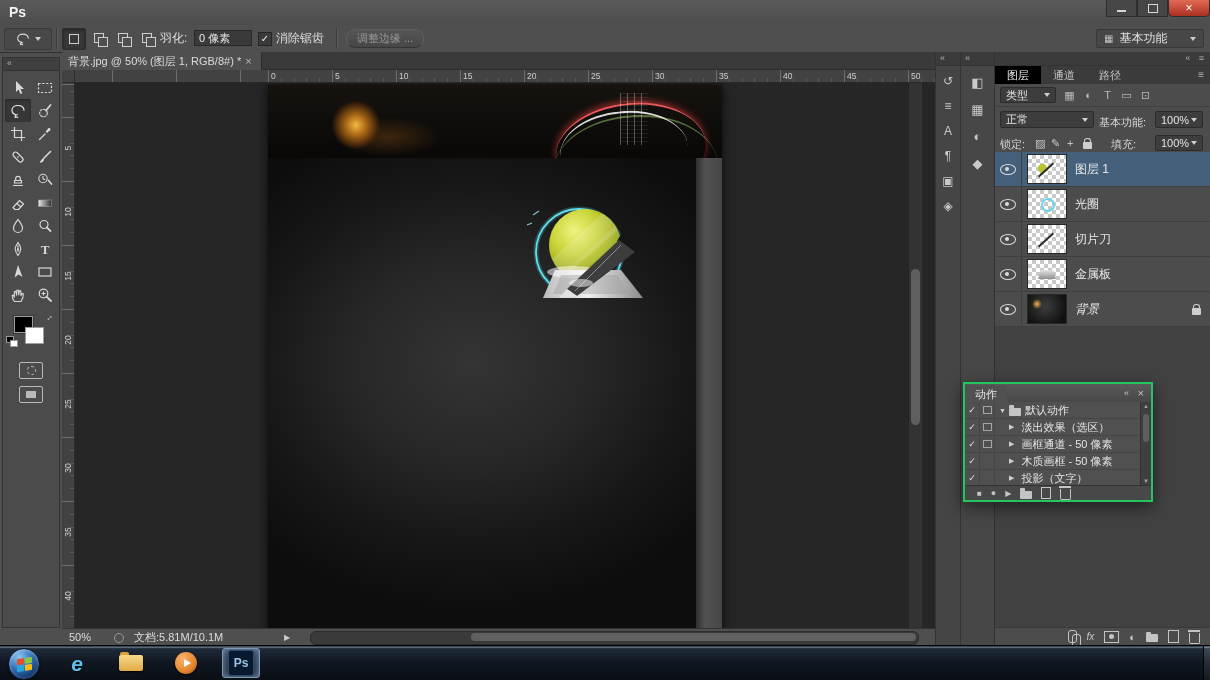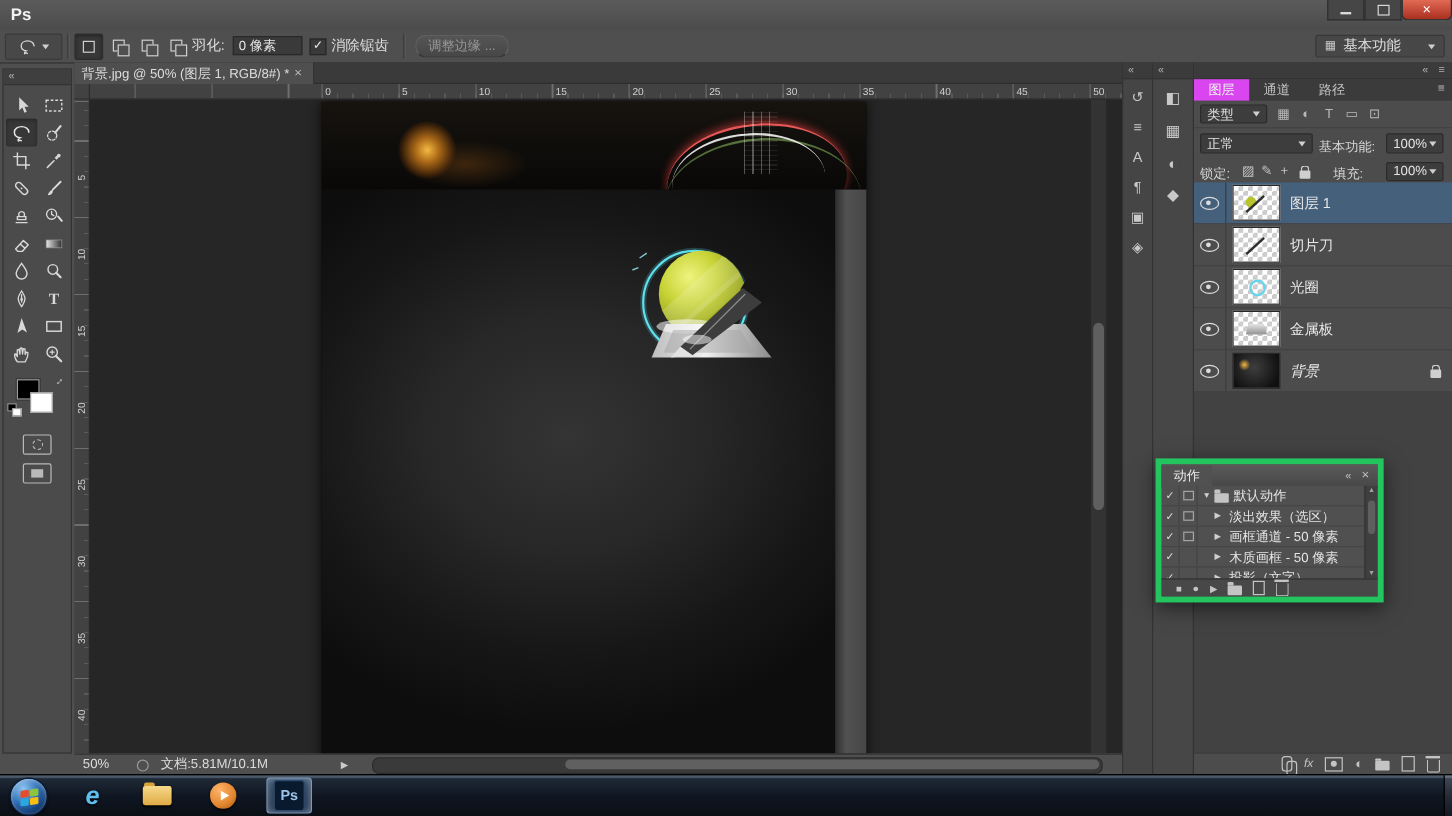--- a/index.html
+++ b/index.html
@@ -123,21 +123,21 @@
     color:#c9c9c9;font-size:12px;border-radius:2px;}
   .stripb .sicon{font-size:13px;height:22px;}
 
   
   .mainpanel{left:994px;top:52px;width:216px;height:593px;background:#474747;border-left:1px solid #333;box-sizing:border-box;}
   .mpcollapse{height:13px;background:#3b3b3b;border-bottom:1px solid #333;color:#b0b0b0;font-size:9px;
     line-height:12px;text-align:right;padding-right:6px;}
   .mpcollapse span{margin-left:6px;}
   .mptabs{height:18px;background:#3b3b3b;display:flex;align-items:stretch;position:relative;}
   .ptab{padding:0 12px;line-height:18px;font-size:11px;color:#c3c3c3;}
-  .ptab.active{background:#d946ef;color:#efefef;}
+  .ptab.active{background:#000000;color:#efefef;}
   .tabmenu{position:absolute;right:6px;top:0;line-height:18px;color:#b5b5b5;font-size:10px;}
   .mpfilter{position:relative;height:22px;background:#4c4c4c;border-bottom:1px solid #404040;}
   .pbox{position:absolute;background:#3d3d3d;border:1px solid #2b2b2b;border-radius:2px;color:#e3e3e3;
     font-size:11px;display:flex;align-items:center;justify-content:space-between;padding:0 5px;box-sizing:border-box;}
   .ficon{position:absolute;top:3px;width:17px;height:16px;text-align:center;font-size:11px;line-height:16px;color:#b9b9b9;}
   .mpblend{position:relative;height:25px;background:#4c4c4c;}
   .plabel{position:absolute;font-size:11px;color:#d6d6d6;}
   .mplock{position:relative;height:22px;background:#4c4c4c;border-bottom:1px solid #22c55e;}
   .lki{position:absolute;top:3px;font-size:11px;color:#c5c5c5;line-height:16px;}
   .mplist{position:absolute;left:0;top:100px;width:100%;}
@@ -173,21 +173,21 @@
   .linkico::after{content:'';position:absolute;left:3px;top:3px;width:7px;height:11px;border:1px solid #c4c4c4;border-radius:3px;}
   .maskico{width:13px;height:10px;border:1px solid #c4c4c4;display:flex;align-items:center;justify-content:center;}
   .maskico::after{content:'';width:5px;height:5px;border-radius:50%;background:#c4c4c4;}
   .foldico{position:relative;width:12px;height:8px;background:#c4c4c4;border-radius:1px;margin-top:3px;}
   .foldico::before{content:'';position:absolute;top:-2.5px;left:0;width:5px;height:2.5px;background:#c4c4c4;border-radius:1px 1px 0 0;}
   .newico{width:9px;height:11px;border:1px solid #c4c4c4;}
   .trashico{position:relative;width:9px;height:10px;border:1px solid #c4c4c4;border-top:none;border-radius:0 0 2px 2px;margin-top:3px;}
   .trashico::before{content:'';position:absolute;top:-3px;left:-2.5px;width:12px;height:2px;background:#c4c4c4;}
 
   
-  .actions{left:963px;top:382px;width:190px;height:120px;background:#4a4a4a;border:5px solid #22c55e;
+  .actions{left:963px;top:382px;width:190px;height:120px;background:#4a4a4a;border:2px solid #22c55e;
     box-shadow:0 5px 16px rgba(0,0,0,.55);z-index:6;box-sizing:border-box;}
   .aphead{height:18px;background:linear-gradient(#5a5a5a,#484848);border-bottom:1px solid #333;position:relative;}
   .aptab{display:inline-block;padding:0 10px;line-height:18px;font-size:11px;color:#e8e8e8;background:#515151;}
   .aphead .hico{position:absolute;top:0;line-height:18px;color:#c3c3c3;font-size:9px;}
   .aplist{position:absolute;left:0;top:18px;right:11px;bottom:15px;overflow:hidden;}
   .arow{height:17px;display:flex;align-items:center;background:#505050;border-bottom:1px solid #454545;box-sizing:border-box;}
   .accheck{width:14px;align-self:stretch;border-right:1px solid #454545;text-align:center;font-size:9px;
     line-height:16px;color:#e0e0e0;flex:none;}
   .acdlg{width:14px;align-self:stretch;border-right:1px solid #454545;display:flex;align-items:center;justify-content:center;flex:none;}
   .dlgbox{width:7px;height:6px;border:1px solid #a5a5a5;}
@@ -610,32 +610,32 @@
             <span class="th-ball"></span>
             <span class="th-slash"></span>
           </span>
         <span class="lname">图层 1</span>
       </div>
       <div class="lrow">
         <span class="eyecol">
             <span class="eye"></span>
           </span>
         <span class="thumb">
-            <span class="th-slash"></span>
-          </span>
-        <span class="lname">切片刀</span>
+            <span class="th-ring"></span>
+          </span>
+        <span class="lname">光圈</span>
       </div>
       <div class="lrow">
         <span class="eyecol">
             <span class="eye"></span>
           </span>
         <span class="thumb">
-            <span class="th-ring"></span>
-          </span>
-        <span class="lname">光圈</span>
+            <span class="th-slash"></span>
+          </span>
+        <span class="lname">切片刀</span>
       </div>
       <div class="lrow">
         <span class="eyecol">
             <span class="eye"></span>
           </span>
         <span class="thumb">
             <span class="th-plate"></span>
           </span>
         <span class="lname">金属板</span>
       </div>

